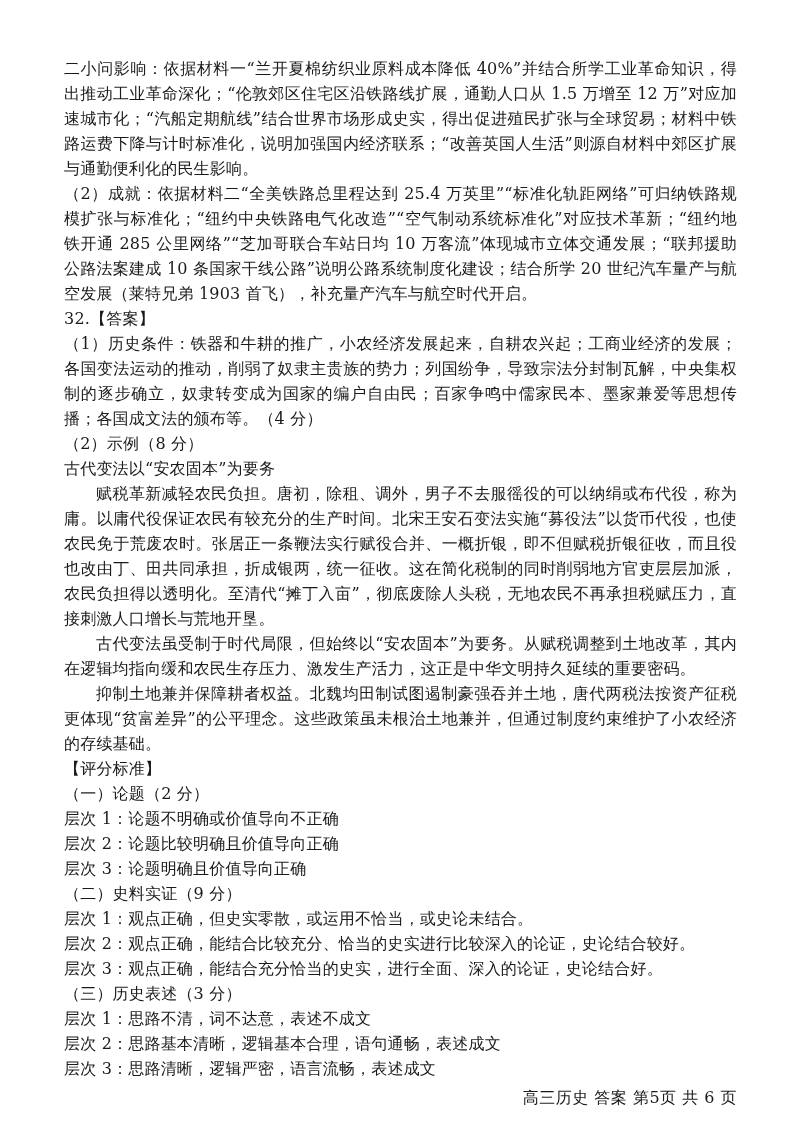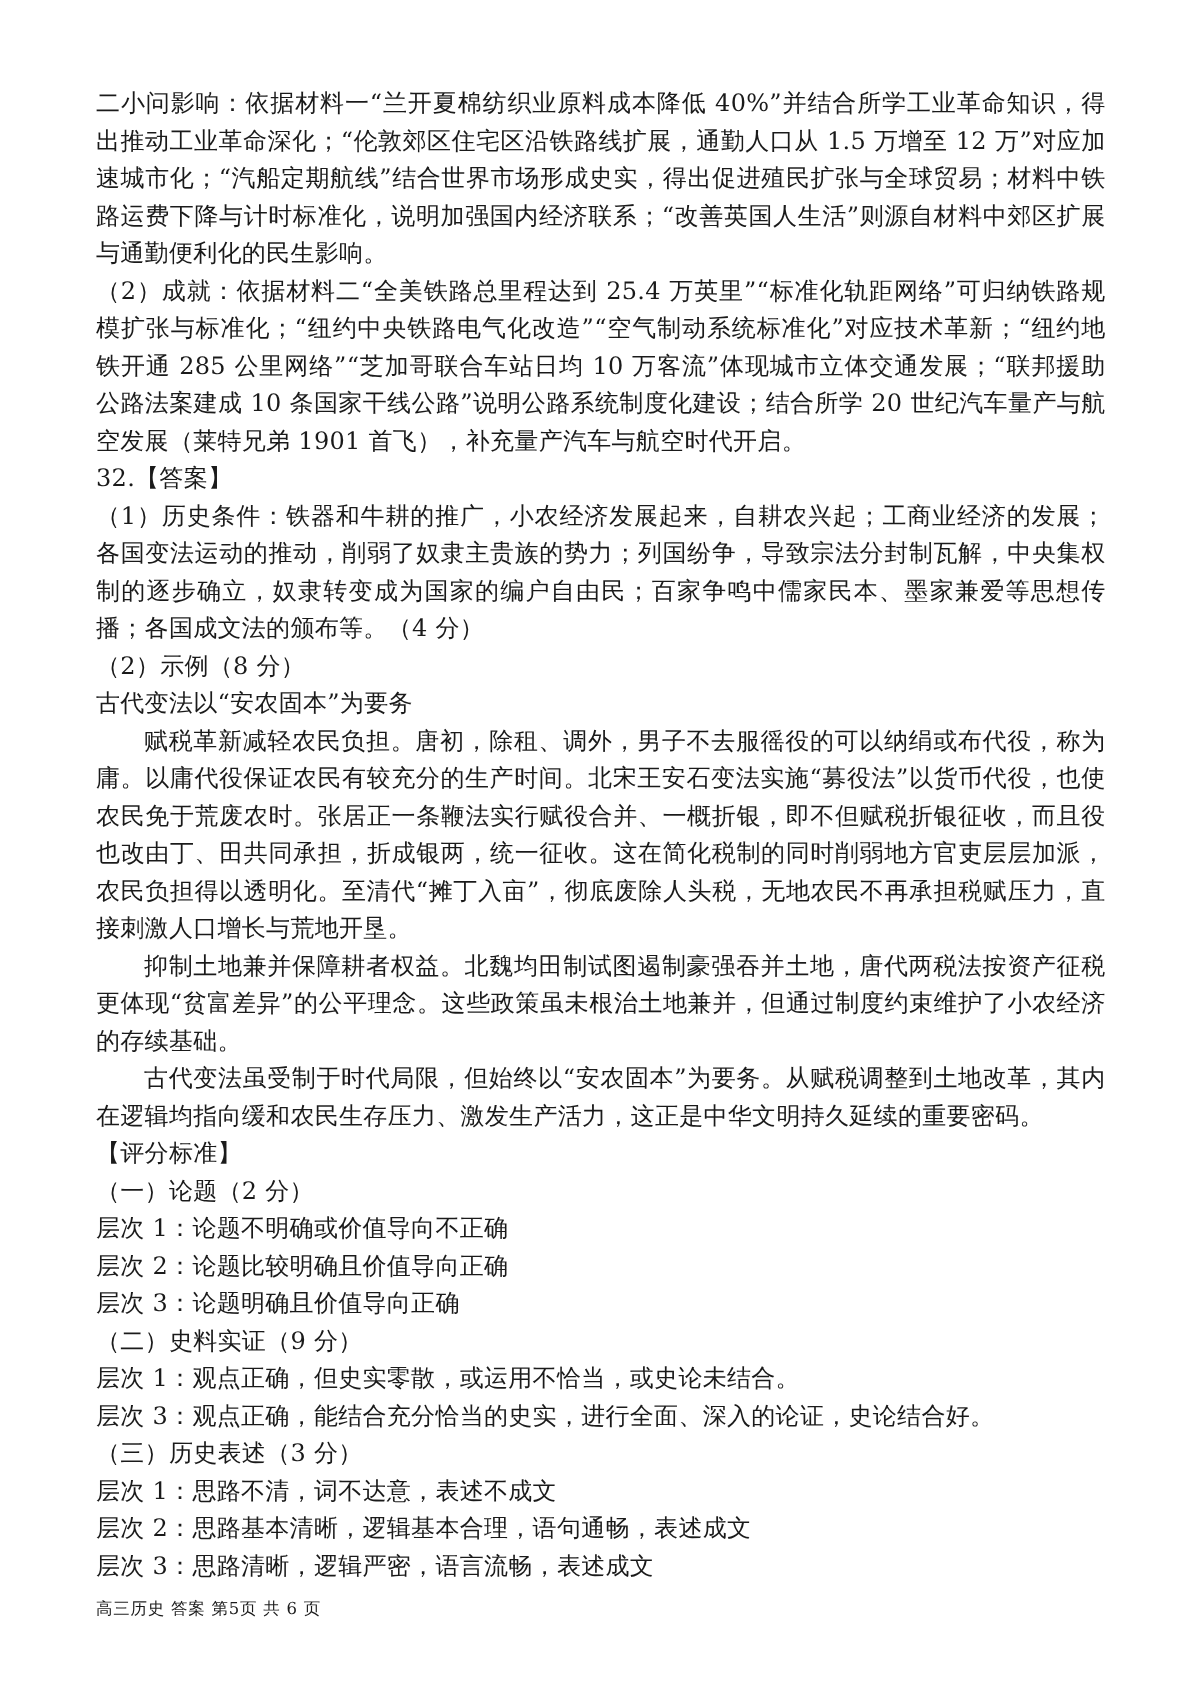--- a/index.html
+++ b/index.html
@@ -28,57 +28,58 @@
     letter-spacing: 0.2px;
   }
   .p-center {
     text-align: center;
   }
   .p-indent {
     text-indent: 2em;
   }
   .footer {
     margin-top: 4px;
-    text-align: left;
-    font-size: 11px;
+    text-align: right;
+    font-size: 16px;
     letter-spacing: 0.5px;
   }
 </style>
 </head>
 <body>
 
 <div class="page">
 
   <p>二小问影响：依据材料一“兰开夏棉纺织业原料成本降低 40%”并结合所学工业革命知识，得出推动工业革命深化；“伦敦郊区住宅区沿铁路线扩展，通勤人口从 1.5 万增至 12 万”对应加速城市化；“汽船定期航线”结合世界市场形成史实，得出促进殖民扩张与全球贸易；材料中铁路运费下降与计时标准化，说明加强国内经济联系；“改善英国人生活”则源自材料中郊区扩展与通勤便利化的民生影响。</p>
 
-  <p>（2）成就：依据材料二“全美铁路总里程达到 25.4 万英里”“标准化轨距网络”可归纳铁路规模扩张与标准化；“纽约中央铁路电气化改造”“空气制动系统标准化”对应技术革新；“纽约地铁开通 285 公里网络”“芝加哥联合车站日均 10 万客流”体现城市立体交通发展；“联邦援助公路法案建成 10 条国家干线公路”说明公路系统制度化建设；结合所学 20 世纪汽车量产与航空发展（莱特兄弟 1901 首飞），补充量产汽车与航空时代开启。</p>
+  <p>（2）成就：依据材料二“全美铁路总里程达到 25.4 万英里”“标准化轨距网络”可归纳铁路规模扩张与标准化；“纽约中央铁路电气化改造”“空气制动系统标准化”对应技术革新；“纽约地铁开通 285 公里网络”“芝加哥联合车站日均 10 万客流”体现城市立体交通发展；“联邦援助公路法案建成 10 条国家干线公路”说明公路系统制度化建设；结合所学 20 世纪汽车量产与航空发展（莱特兄弟 1903 首飞），补充量产汽车与航空时代开启。</p>
 
   <p>32.【答案】</p>
 
   <p>（1）历史条件：铁器和牛耕的推广，小农经济发展起来，自耕农兴起；工商业经济的发展；各国变法运动的推动，削弱了奴隶主贵族的势力；列国纷争，导致宗法分封制瓦解，中央集权制的逐步确立，奴隶转变成为国家的编户自由民；百家争鸣中儒家民本、墨家兼爱等思想传播；各国成文法的颁布等。（4 分）</p>
 
   <p>（2）示例（8 分）</p>
 
   <p class="p-center">古代变法以“安农固本”为要务</p>
 
   <p class="p-indent">赋税革新减轻农民负担。唐初，除租、调外，男子不去服徭役的可以纳绢或布代役，称为庸。以庸代役保证农民有较充分的生产时间。北宋王安石变法实施“募役法”以货币代役，也使农民免于荒废农时。张居正一条鞭法实行赋役合并、一概折银，即不但赋税折银征收，而且役也改由丁、田共同承担，折成银两，统一征收。这在简化税制的同时削弱地方官吏层层加派，农民负担得以透明化。至清代“摊丁入亩”，彻底废除人头税，无地农民不再承担税赋压力，直接刺激人口增长与荒地开垦。</p>
 
+  <p class="p-indent">古代变法虽受制于时代局限，但始终以“安农固本”为要务。从赋税调整到土地改革，其内在逻辑均指向缓和农民生存压力、激发生产活力，这正是中华文明持久延续的重要密码。</p>
+
   <p class="p-indent">抑制土地兼并保障耕者权益。北魏均田制试图遏制豪强吞并土地，唐代两税法按资产征税更体现“贫富差异”的公平理念。这些政策虽未根治土地兼并，但通过制度约束维护了小农经济的存续基础。</p>
-
-  <p class="p-indent">古代变法虽受制于时代局限，但始终以“安农固本”为要务。从赋税调整到土地改革，其内在逻辑均指向缓和农民生存压力、激发生产活力，这正是中华文明持久延续的重要密码。</p>
 
   <p>【评分标准】</p>
 
   <p>（一）论题（2 分）</p>
   <p>层次 1：论题不明确或价值导向不正确</p>
   <p>层次 2：论题比较明确且价值导向正确</p>
   <p>层次 3：论题明确且价值导向正确</p>
 
   <p>（二）史料实证（9 分）</p>
   <p>层次 1：观点正确，但史实零散，或运用不恰当，或史论未结合。</p>
+  <p>层次 2：观点正确，能结合比较充分、恰当的史实进行比较深入的论证，史论结合较好。</p>
   <p>层次 3：观点正确，能结合充分恰当的史实，进行全面、深入的论证，史论结合好。</p>
 
   <p>（三）历史表述（3 分）</p>
   <p>层次 1：思路不清，词不达意，表述不成文</p>
   <p>层次 2：思路基本清晰，逻辑基本合理，语句通畅，表述成文</p>
   <p>层次 3：思路清晰，逻辑严密，语言流畅，表述成文</p>
 
   <div class="footer">高三历史 答案 第5页 共 6 页</div>
 
 </div>

